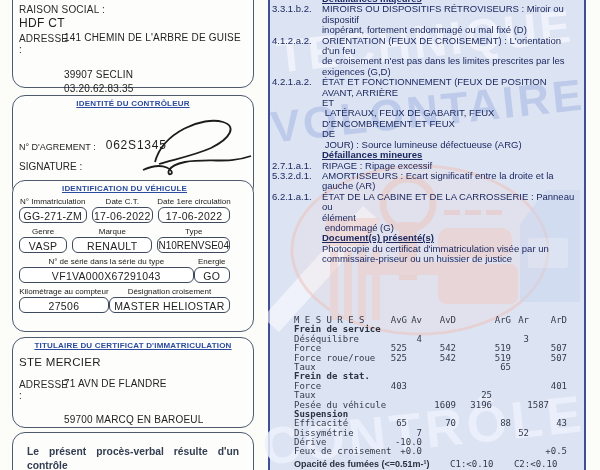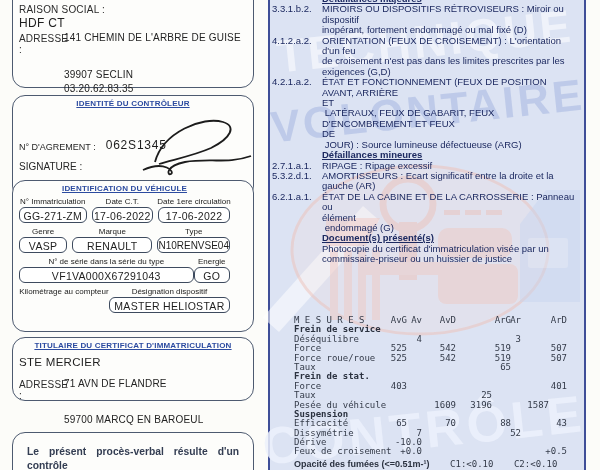--- a/index.html
+++ b/index.html
@@ -4,21 +4,21 @@
 <style>
   html,body{margin:0;padding:0;background:#e8e8e4;}
   .page{position:relative;width:600px;height:470px;overflow:hidden;background:#fcfcf9;
         font-family:"Liberation Sans",sans-serif;}
   
   .box{position:absolute;left:12px;width:242px;border:1.6px solid #4d5a70;border-radius:13px;
        background:#fdfdfb;box-sizing:border-box;}
   .box1{top:-14px;height:102px;padding:17px 6px 0 6px;}
   .box2{top:95px;height:104px;padding:2px 6px 0 6px;}
   .box3{top:180px;height:152px;padding:2px 22px 0 5px;}
-  .box4{top:337px;height:64px;padding:2px 6px 5px 6px;}
+  .box4{top:337px;height:91px;padding:2px 6px 5px 6px;}
   .box5{top:432px;height:70px;padding:12px 14px 0 14px;}
   .boxtitle{color:#2c4ba0;font-size:8px;font-weight:bold;text-align:center;
             text-decoration:underline;letter-spacing:.2px;margin-top:1px;}
   .slabel{font-size:10px;color:#2b2b2b;letter-spacing:.2px;}
   .bigname{font-size:12px;color:#1f1f1f;margin:1px 0 2px 0;letter-spacing:.3px;}
   .addr-row{display:flex;font-size:10px;color:#232323;margin-top:2px;}
   .addr-row .slabel{width:45px;flex:none;padding-top:1px;}
   .addr-val{font-size:10px;color:#232323;letter-spacing:.2px;}
   .indent{margin-left:45px;font-size:10px;color:#232323;margin-top:3px;letter-spacing:.2px;}
   .agrement-row{display:flex;align-items:flex-end;margin-top:30px;font-size:9px;color:#262626;}
@@ -52,21 +52,21 @@
   .dcode{width:50px;flex:none;}
   .dtext{flex:1;white-space:pre-wrap;}
   .mesures{position:absolute;left:24px;top:316px;width:288px;z-index:2;
            font-family:"DejaVu Sans Mono","Liberation Mono",monospace;
            font-size:9px;color:#343b49;}
   .m-row{position:relative;height:9.4px;line-height:9.4px;}
   .m-label{position:absolute;left:0;white-space:nowrap;}
   .m-bold{font-weight:bold;color:#2b3240;}
   .m-col{position:absolute;width:42px;text-align:right;white-space:nowrap;}
   .mc-AvG{left:71px}.mc-Av{left:86px}.mc-AvD{left:120px}.mc-mid{left:156px}
-  .mc-ArG{left:175px}.mc-Ar{left:185px}.mc-mid2{left:213px}.mc-ArD{left:231px}
+  .mc-ArG{left:175px}.mc-Ar{left:193px}.mc-mid2{left:213px}.mc-ArD{left:231px}
   .opacite{margin-top:2px;font-family:"Liberation Sans",sans-serif;font-size:9px;
            font-weight:bold;color:#2b3240;white-space:nowrap;}
   .op-val{font-family:"DejaVu Sans Mono","Liberation Mono",monospace;font-weight:normal;
           color:#343b49;margin-left:18px;}
   
   .stamp{position:absolute;left:18px;top:162px;z-index:1;}
 </style>
 </head>
 <body>
 
@@ -132,23 +132,24 @@
         <div class="fbox">VF1VA000X67291043</div>
       </div>
       <div class="vfield" style="width:38px">
         <div class="flabel">Energie</div>
         <div class="fbox">GO</div>
       </div>
     </div>
     <div class="vrow" style="gap:0">
       <div class="vfield" style="width:95px">
         <div class="flabel">Kilométrage au compteur</div>
+        <div class="fbox">27506</div>
       </div>
       <div class="vfield" style="width:128px">
-        <div class="flabel">Désignation dispositif</div>
+        <div class="flabel">Désignation croisement</div>
         <div class="fbox">MASTER HELIOSTAR</div>
       </div>
     </div>
   </div>
 
   <div class="box box4">
     <div class="boxtitle">TITULAIRE DU CERTIFICAT D'IMMATRICULATION</div>
     <div class="titulaire-name">STE MERCIER</div>
     <div class="addr-row" style="margin-top:10px">
       <span class="slabel">ADRESSE :</span>

